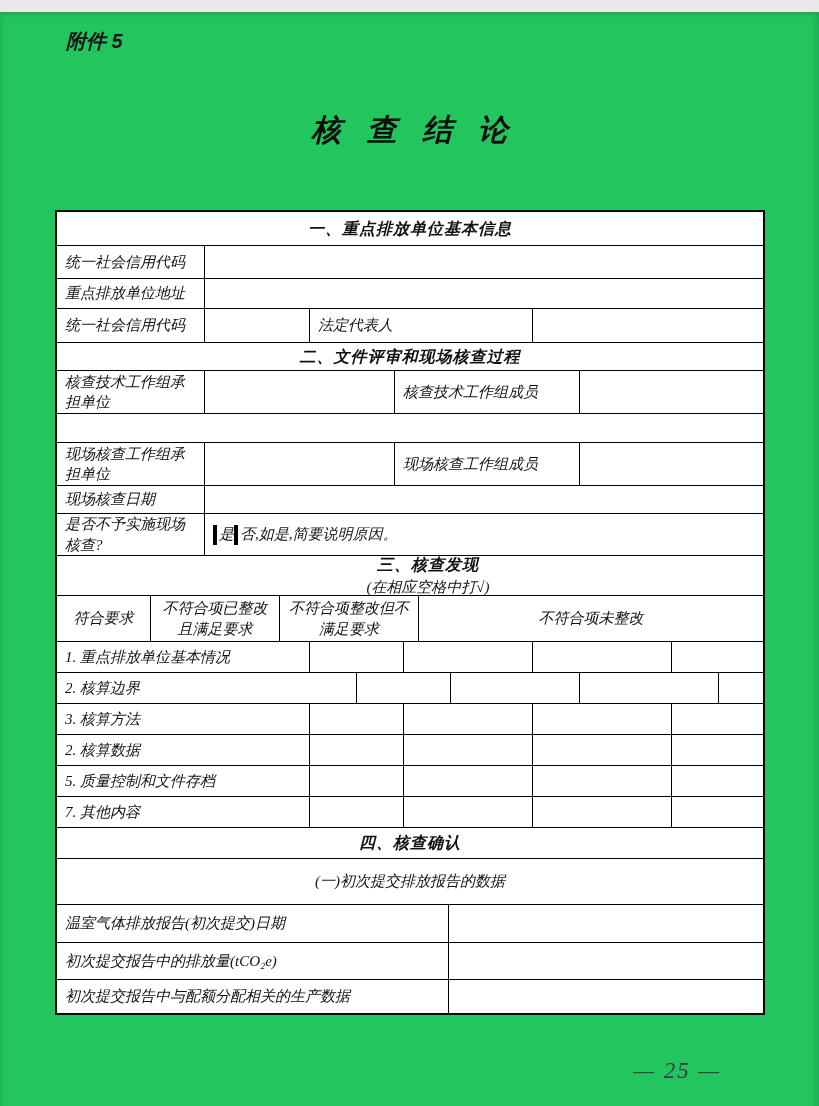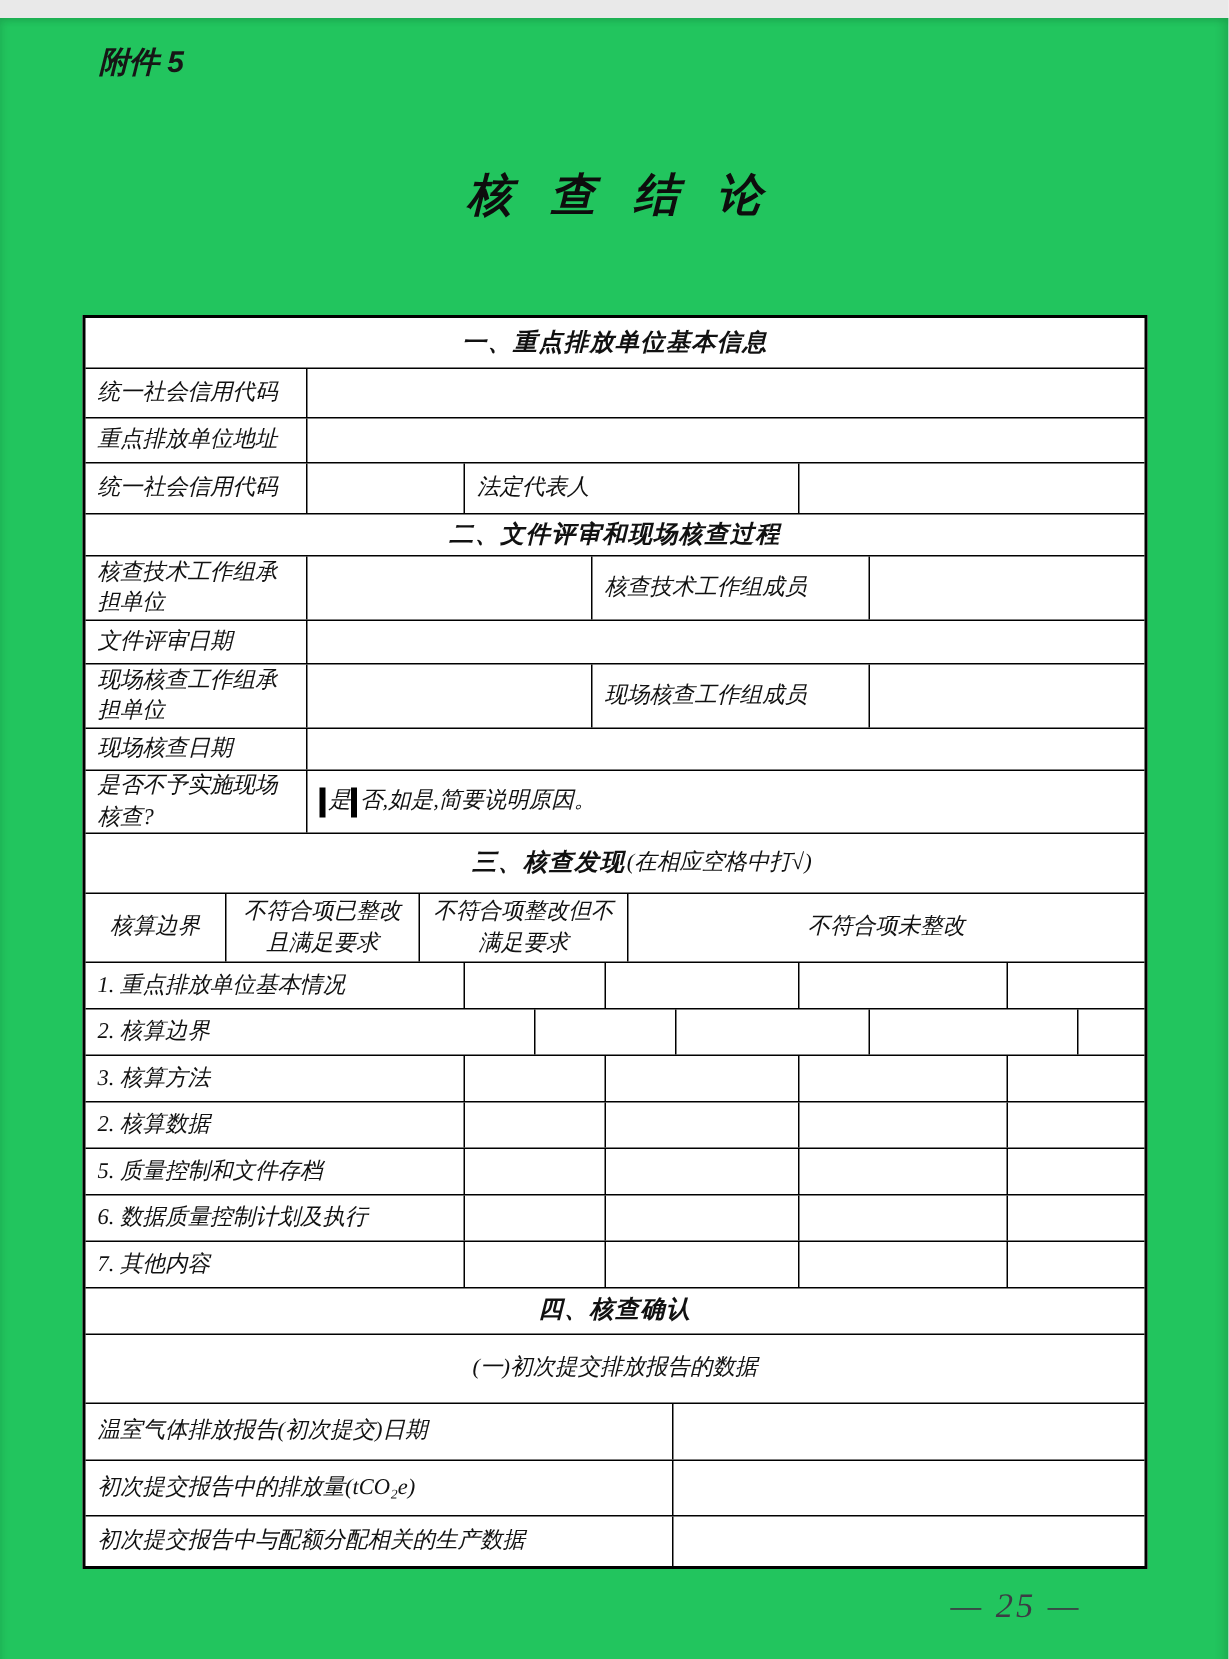--- a/index.html
+++ b/index.html
@@ -40,21 +40,21 @@
     display:flex;align-items:center;
     padding:2px 8px;line-height:1.35;
     flex:0 0 auto;overflow:hidden;
   }
   .cell.end{border-right:none;flex:1 1 auto;}
   .sec-title{
     justify-content:center;text-align:center;
     font-family:"Liberation Sans","DejaVu Sans",sans-serif;
     font-weight:bold;font-size:16px;letter-spacing:1px;
   }
-  .titleblock{justify-content:center;gap:1px;padding-left:44px;}
+  .titleblock{flex-direction:column;justify-content:center;gap:1px;padding-left:44px;}
   .subtitle{
     font-family:"Liberation Serif","DejaVu Serif",serif;
     font-weight:normal;font-size:15px;letter-spacing:0;
   }
   .center{justify-content:center;text-align:center;}
   .cbx{
     display:inline-block;width:10px;height:10px;
     border:2px solid #000;margin-right:2px;vertical-align:-1px;
   }
   .cbxline span{display:inline;}
@@ -95,21 +95,20 @@
     <div class="row" style="height:28px">
       <div class="cell end sec-title">二、文件评审和现场核查过程</div>
     </div>
     <div class="row" style="height:43px">
       <div class="cell" style="width:148px">核查技术工作组承担单位</div>
       <div class="cell" style="width:190px"></div>
       <div class="cell" style="width:185px">核查技术工作组成员</div>
       <div class="cell end"></div>
     </div>
     <div class="row" style="height:29px">
-      <div class="cell" style="width:148px">文件评审日期</div>
       <div class="cell end"></div>
     </div>
     <div class="row" style="height:43px">
       <div class="cell" style="width:148px">现场核查工作组承担单位</div>
       <div class="cell" style="width:190px"></div>
       <div class="cell" style="width:185px">现场核查工作组成员</div>
       <div class="cell end"></div>
     </div>
     <div class="row" style="height:28px">
       <div class="cell" style="width:148px">现场核查日期</div>
@@ -124,21 +123,21 @@
       </div>
     </div>
 
     <div class="row" style="height:40px">
       <div class="cell end sec-title titleblock">
         <span>三、核查发现</span>
         <span class="subtitle">(在相应空格中打√)</span>
       </div>
     </div>
     <div class="row" style="height:46px">
-      <div class="cell center" style="width:94px">核算边界</div>
+      <div class="cell center" style="width:94px">符合要求</div>
       <div class="cell center" style="width:129px">不符合项已整改且满足要求</div>
       <div class="cell center" style="width:139px">不符合项整改但不满足要求</div>
       <div class="cell end center">不符合项未整改</div>
     </div>
 
     <div class="row" style="height:31px">
       <div class="cell" style="width:253px">1. 重点排放单位基本情况</div>
       <div class="cell" style="width:94px"></div>
       <div class="cell" style="width:129px"></div>
       <div class="cell" style="width:139px"></div>
@@ -166,27 +165,20 @@
       <div class="cell end"></div>
     </div>
     <div class="row" style="height:31px">
       <div class="cell" style="width:253px">5. 质量控制和文件存档</div>
       <div class="cell" style="width:94px"></div>
       <div class="cell" style="width:129px"></div>
       <div class="cell" style="width:139px"></div>
       <div class="cell end"></div>
     </div>
     <div class="row" style="height:31px">
-      <div class="cell" style="width:253px">6. 数据质量控制计划及执行</div>
-      <div class="cell" style="width:94px"></div>
-      <div class="cell" style="width:129px"></div>
-      <div class="cell" style="width:139px"></div>
-      <div class="cell end"></div>
-    </div>
-    <div class="row" style="height:31px">
       <div class="cell" style="width:253px">7. 其他内容</div>
       <div class="cell" style="width:94px"></div>
       <div class="cell" style="width:129px"></div>
       <div class="cell" style="width:139px"></div>
       <div class="cell end"></div>
     </div>
 
     <div class="row" style="height:31px">
       <div class="cell end sec-title">四、核查确认</div>
     </div>

